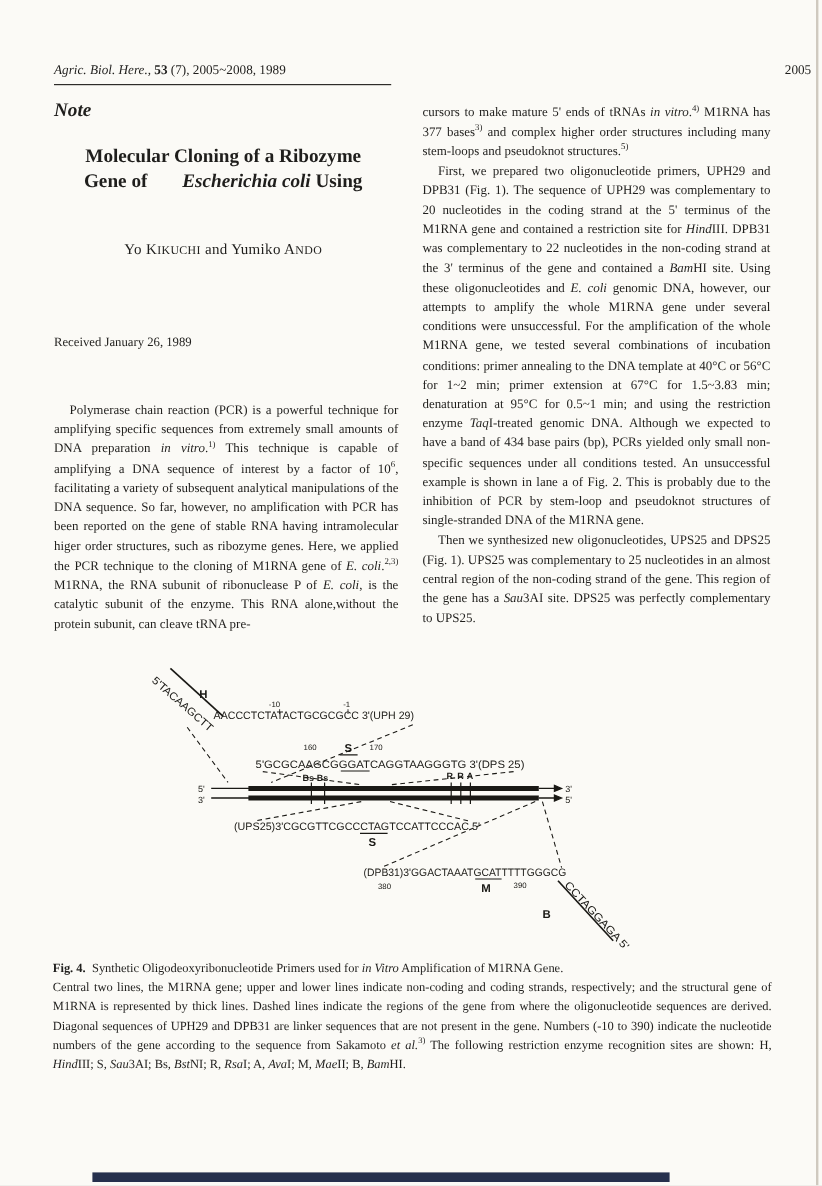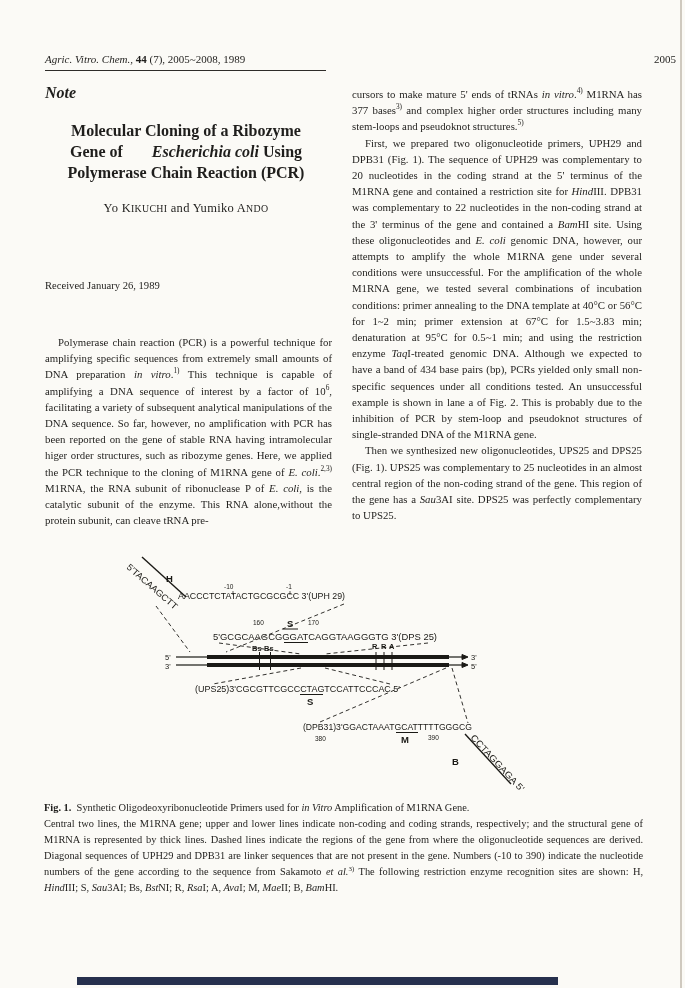--- a/index.html
+++ b/index.html
@@ -32,27 +32,27 @@
   .num{font-size:6.5px;}
   .site{font-size:9.5px;font-weight:bold;}
   .site-sm{font-size:7.5px;font-weight:bold;}
   svg line,svg polygon{stroke:#1a1915;}
 </style>
 </head>
 <body>
 
 <div class="page">
 
-  <div class="abs journal-line"><span style="font-style: italic;">Agric. Vitro. Chem.,</span><span> </span><span style="font-weight: bold;">44</span><span> (7), 2005~2008, 1989</span></div>
+  <div class="abs journal-line"><span style="font-style: italic;">Agric. Biol. Here.,</span><span> </span><span style="font-weight: bold;">53</span><span> (7), 2005~2008, 1989</span></div>
   <div class="abs rule"></div>
   <div class="abs pagenum">2005</div>
 
   <div class="abs note">Note</div>
 
-  <div class="abs title"><span>Molecular Cloning of a Ribozyme</span><br><span>Gene of </span><span style="font-style: italic; margin-left: 25px;">Escherichia coli</span><span> Using</span><br><span>Polymerase Chain Reaction (PCR)</span></div>
+  <div class="abs title"><span>Molecular Cloning of a Ribozyme</span><br><span>Gene of </span><span style="font-style: italic; margin-left: 25px;">Escherichia coli</span><span> Using</span><br></div>
   <div class="abs authors"><span>Yo K</span><span class="sm">IKUCHI</span><span> and Yumiko A</span><span class="sm">NDO</span></div>
   <div class="abs received">Received January 26, 1989</div>
 
   <div class="abs col leftcol">
     <p class="ind"><span>Polymerase chain reaction (PCR) is a powerful technique for amplifying specific sequences from extremely small amounts of DNA preparation </span><span style="font-style: italic;">in vitro</span><span>.</span><sup>1)</sup><span> This technique is capable of amplifying a DNA sequence of interest by a factor of 10</span><sup>6</sup><span>, facilitating a variety of subsequent analytical manipulations of the DNA sequence. So far, however, no amplification with PCR has been reported on the gene of stable RNA having intramolecular higer order structures, such as ribozyme genes. Here, we applied the PCR technique to the cloning of M1RNA gene of </span><span style="font-style: italic;">E. coli</span><span>.</span><sup>2,3)</sup><span> M1RNA, the RNA subunit of ribonuclease P of </span><span style="font-style: italic;">E. coli</span><span>, is the catalytic subunit of the enzyme. This RNA alone,without the protein subunit, can cleave tRNA pre-</span></p>
   </div>
 
   <div class="abs col rightcol">
     <p><span>cursors to make mature 5' ends of tRNAs </span><span style="font-style: italic;">in vitro</span><span>.</span><sup>4)</sup><span> M1RNA has 377 bases</span><sup>3)</sup><span> and complex higher order structures including many stem-loops and pseudoknot structures.</span><sup>5)</sup></p>
     <p class="ind"><span>First, we prepared two oligonucleotide primers, UPH29 and DPB31 (Fig. 1). The sequence of UPH29 was complementary to 20 nucleotides in the coding strand at the 5' terminus of the M1RNA gene and contained a restriction site for </span><span style="font-style: italic;">Hind</span><span>III. DPB31 was complementary to 22 nucleotides in the non-coding strand at the 3' terminus of the gene and contained a </span><span style="font-style: italic;">Bam</span><span>HI site. Using these oligonucleotides and </span><span style="font-style: italic;">E. coli</span><span> genomic DNA, however, our attempts to amplify the whole M1RNA gene under several conditions were unsuccessful. For the amplification of the whole M1RNA gene, we tested several combinations of incubation conditions: primer annealing to the DNA template at 40°C or 56°C for 1~2 min; primer extension at 67°C for 1.5~3.83 min; denaturation at 95°C for 0.5~1 min; and using the restriction enzyme </span><span style="font-style: italic;">Taq</span><span>I-treated genomic DNA. Although we expected to have a band of 434 base pairs (bp), PCRs yielded only small non-specific sequences under all conditions tested. An unsuccessful example is shown in lane a of Fig. 2. This is probably due to the inhibition of PCR by stem-loop and pseudoknot structures of single-stranded DNA of the M1RNA gene.</span></p>
@@ -126,19 +126,19 @@
       <text class="site" x="401" y="191">M</text>
       <text class="num" x="428" y="188">390</text>
 
       <line x1="465" y1="182" x2="511" y2="232" stroke-width="1.4"></line>
       <text class="seq" x="470" y="186" transform="rotate(47 470 186)" textLength="74" lengthAdjust="spacingAndGlyphs">CCTAGGAGA 5'</text>
       <text class="site" x="452" y="213">B</text>
     </svg>
   </div>
 
   <div class="abs caption">
-    <div><span style="font-weight: bold;">Fig. 1.</span><span> Synthetic Oligodeoxyribonucleotide Primers used for </span><span style="font-style: italic;">in Vitro</span><span> Amplification of M1RNA Gene.</span></div>
+    <div><span style="font-weight: bold;">Fig. 4.</span><span> Synthetic Oligodeoxyribonucleotide Primers used for </span><span style="font-style: italic;">in Vitro</span><span> Amplification of M1RNA Gene.</span></div>
     <div class="cap-body"><span>Central two lines, the M1RNA gene; upper and lower lines indicate non-coding and coding strands, respectively; and the structural gene of M1RNA is represented by thick lines. Dashed lines indicate the regions of the gene from where the oligonucleotide sequences are derived. Diagonal sequences of UPH29 and DPB31 are linker sequences that are not present in the gene. Numbers (-10 to 390) indicate the nucleotide numbers of the gene according to the sequence from Sakamoto </span><span style="font-style: italic;">et al.</span><sup>3)</sup><span> The following restriction enzyme recognition sites are shown: H, </span><span style="font-style: italic;">Hind</span><span>III; S, </span><span style="font-style: italic;">Sau</span><span>3AI; Bs, </span><span style="font-style: italic;">Bst</span><span>NI; R, </span><span style="font-style: italic;">Rsa</span><span>I; A, </span><span style="font-style: italic;">Ava</span><span>I; M, </span><span style="font-style: italic;">Mae</span><span>II; B, </span><span style="font-style: italic;">Bam</span><span>HI.</span></div>
   </div>
 
   <div class="abs scanbar"></div>
   <div class="abs edgeline"></div>
 </div>
 
 </body></html>

